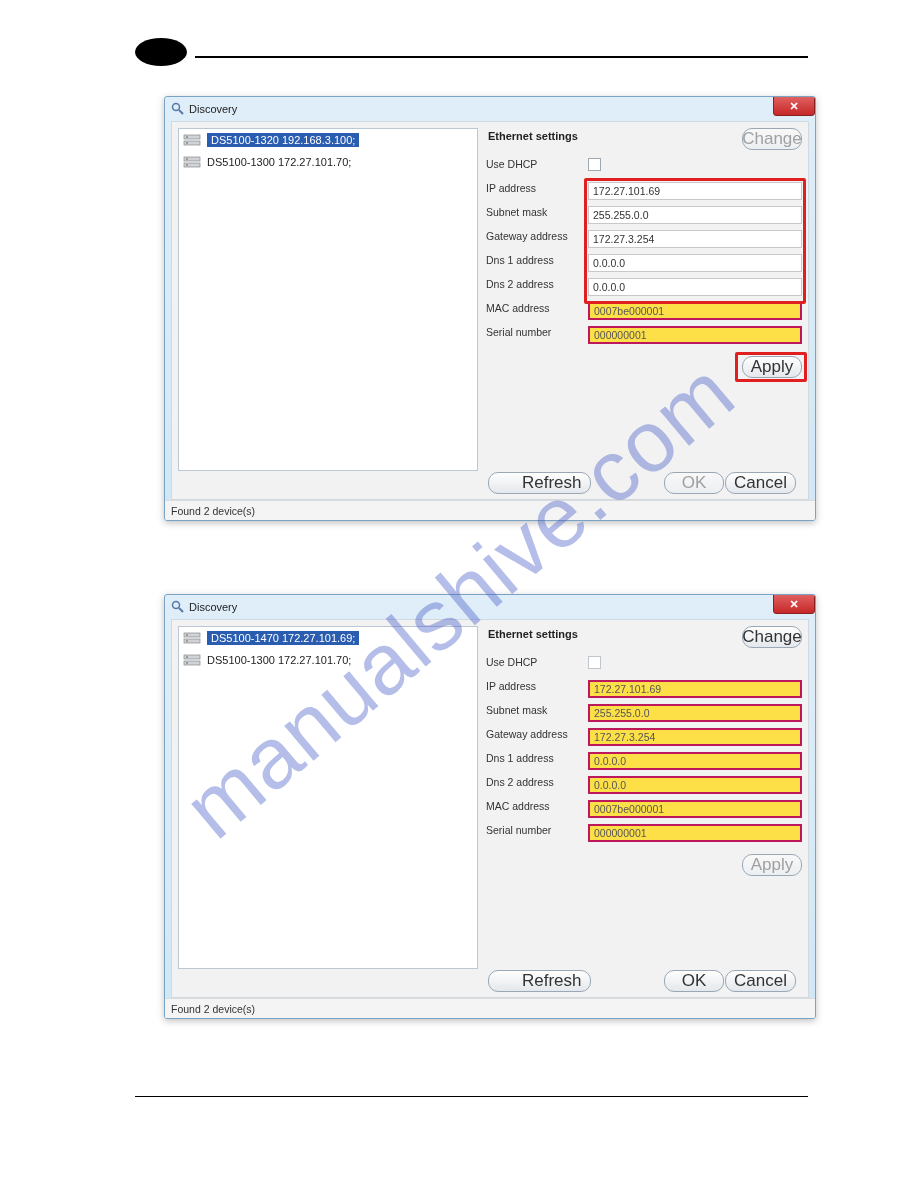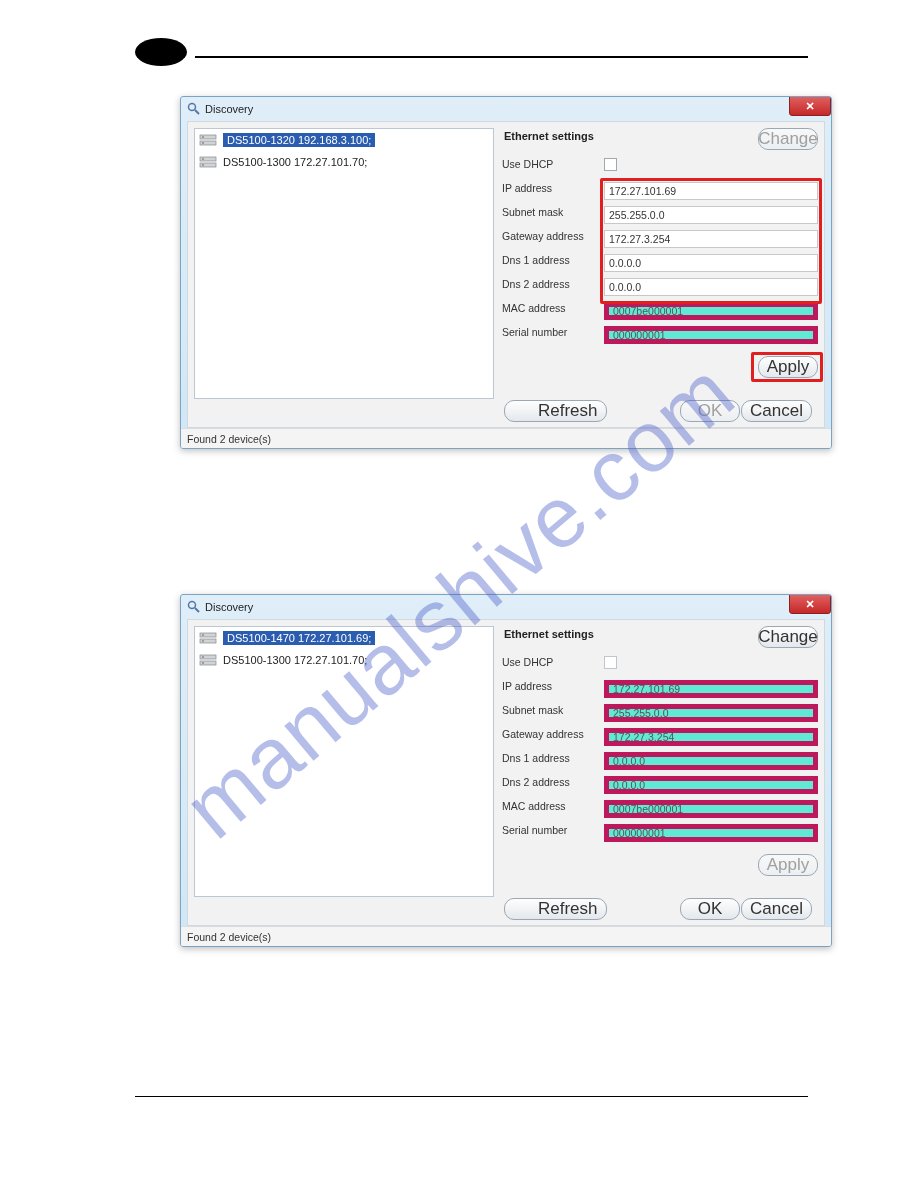--- a/index.html
+++ b/index.html
@@ -41,23 +41,23 @@
     font-weight: 400;
     color: rgba(70,90,200,0.40);
     pointer-events: none;
     letter-spacing: 1px;
     z-index: 50;
     font-family: Arial, sans-serif;
   }
   
   .win {
     position: absolute;
-    left: 180px;
+    left: 164px;
     width: 652px;
-    height: 353px;
+    height: 425px;
     background: linear-gradient(#dfeef8,#d1e7f6);
     border: 1px solid #7aa4c6;
     border-radius: 3px;
     box-shadow: 0 2px 7px rgba(0,0,0,0.25);
     overflow: hidden;
   }
   .win1 { top: 96px; }
   .win2 { top: 594px; }
   .titlebar {
     height: 24px;
@@ -157,22 +157,22 @@
   .txt {
     width: 100%;
     height: 18px;
     border: 1px solid #c8c8c8;
     background: #fff;
     font-size: 10.5px;
     padding: 0 4px;
     color: #333;
   }
   .txt.readonly {
-    background: #5eead4;
-    border: 5px solid #be185d;
+    background: #fde047;
+    border: 2px solid #be185d;
     color: #555;
   }
   .chkbox {
     width: 13px; height: 13px;
     border: 1px solid #a0a8b0;
     background: #fff;
   }
   .hl-red {
     border: 3px solid #e02020;
     position: absolute;

